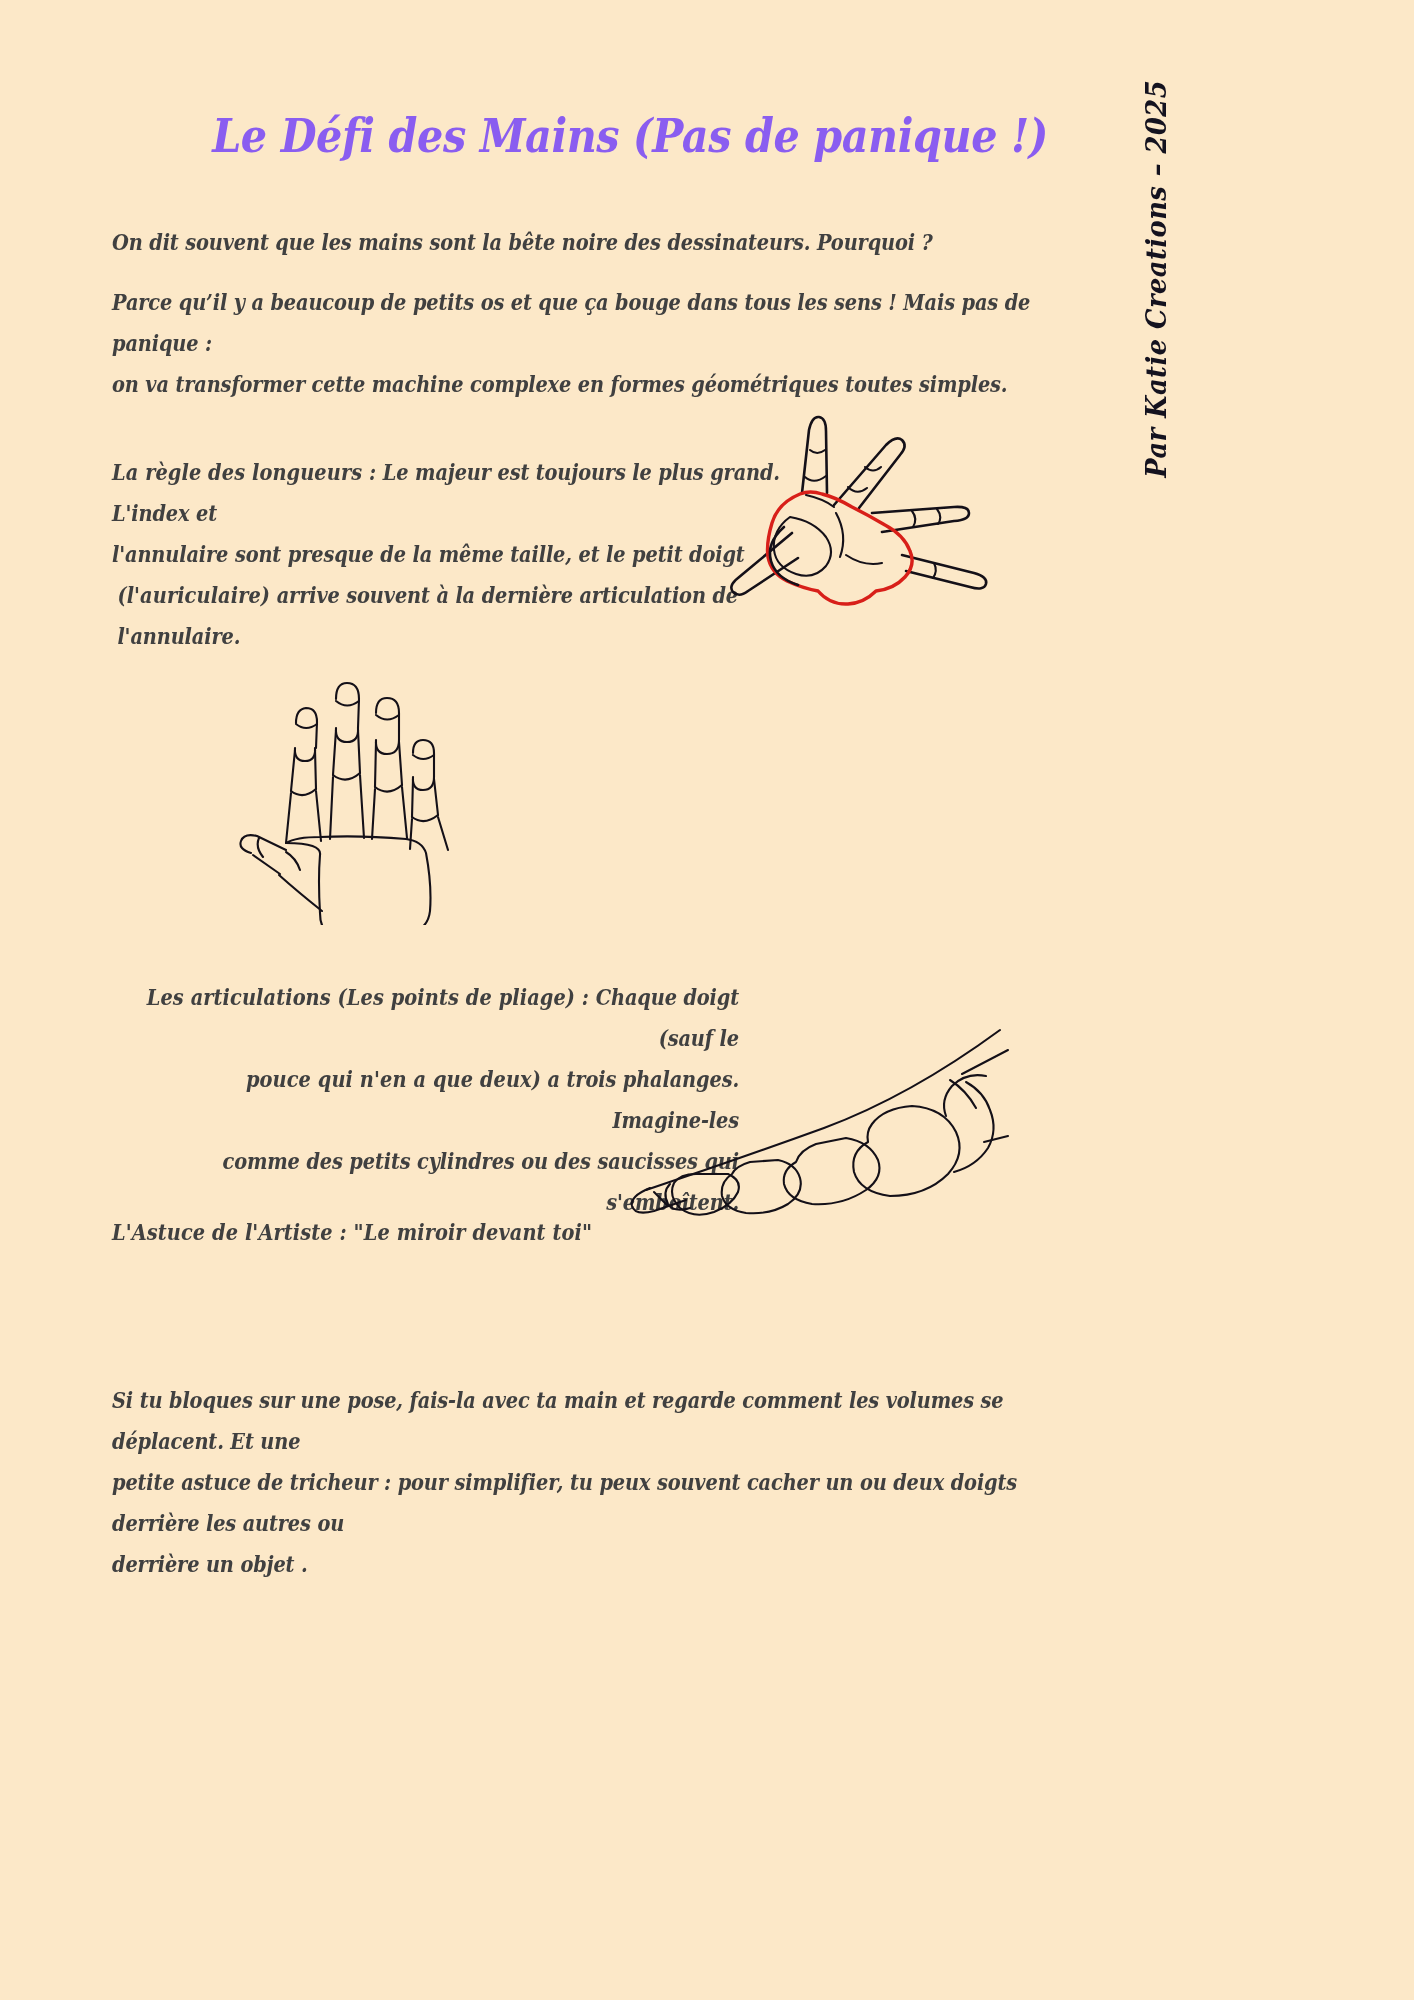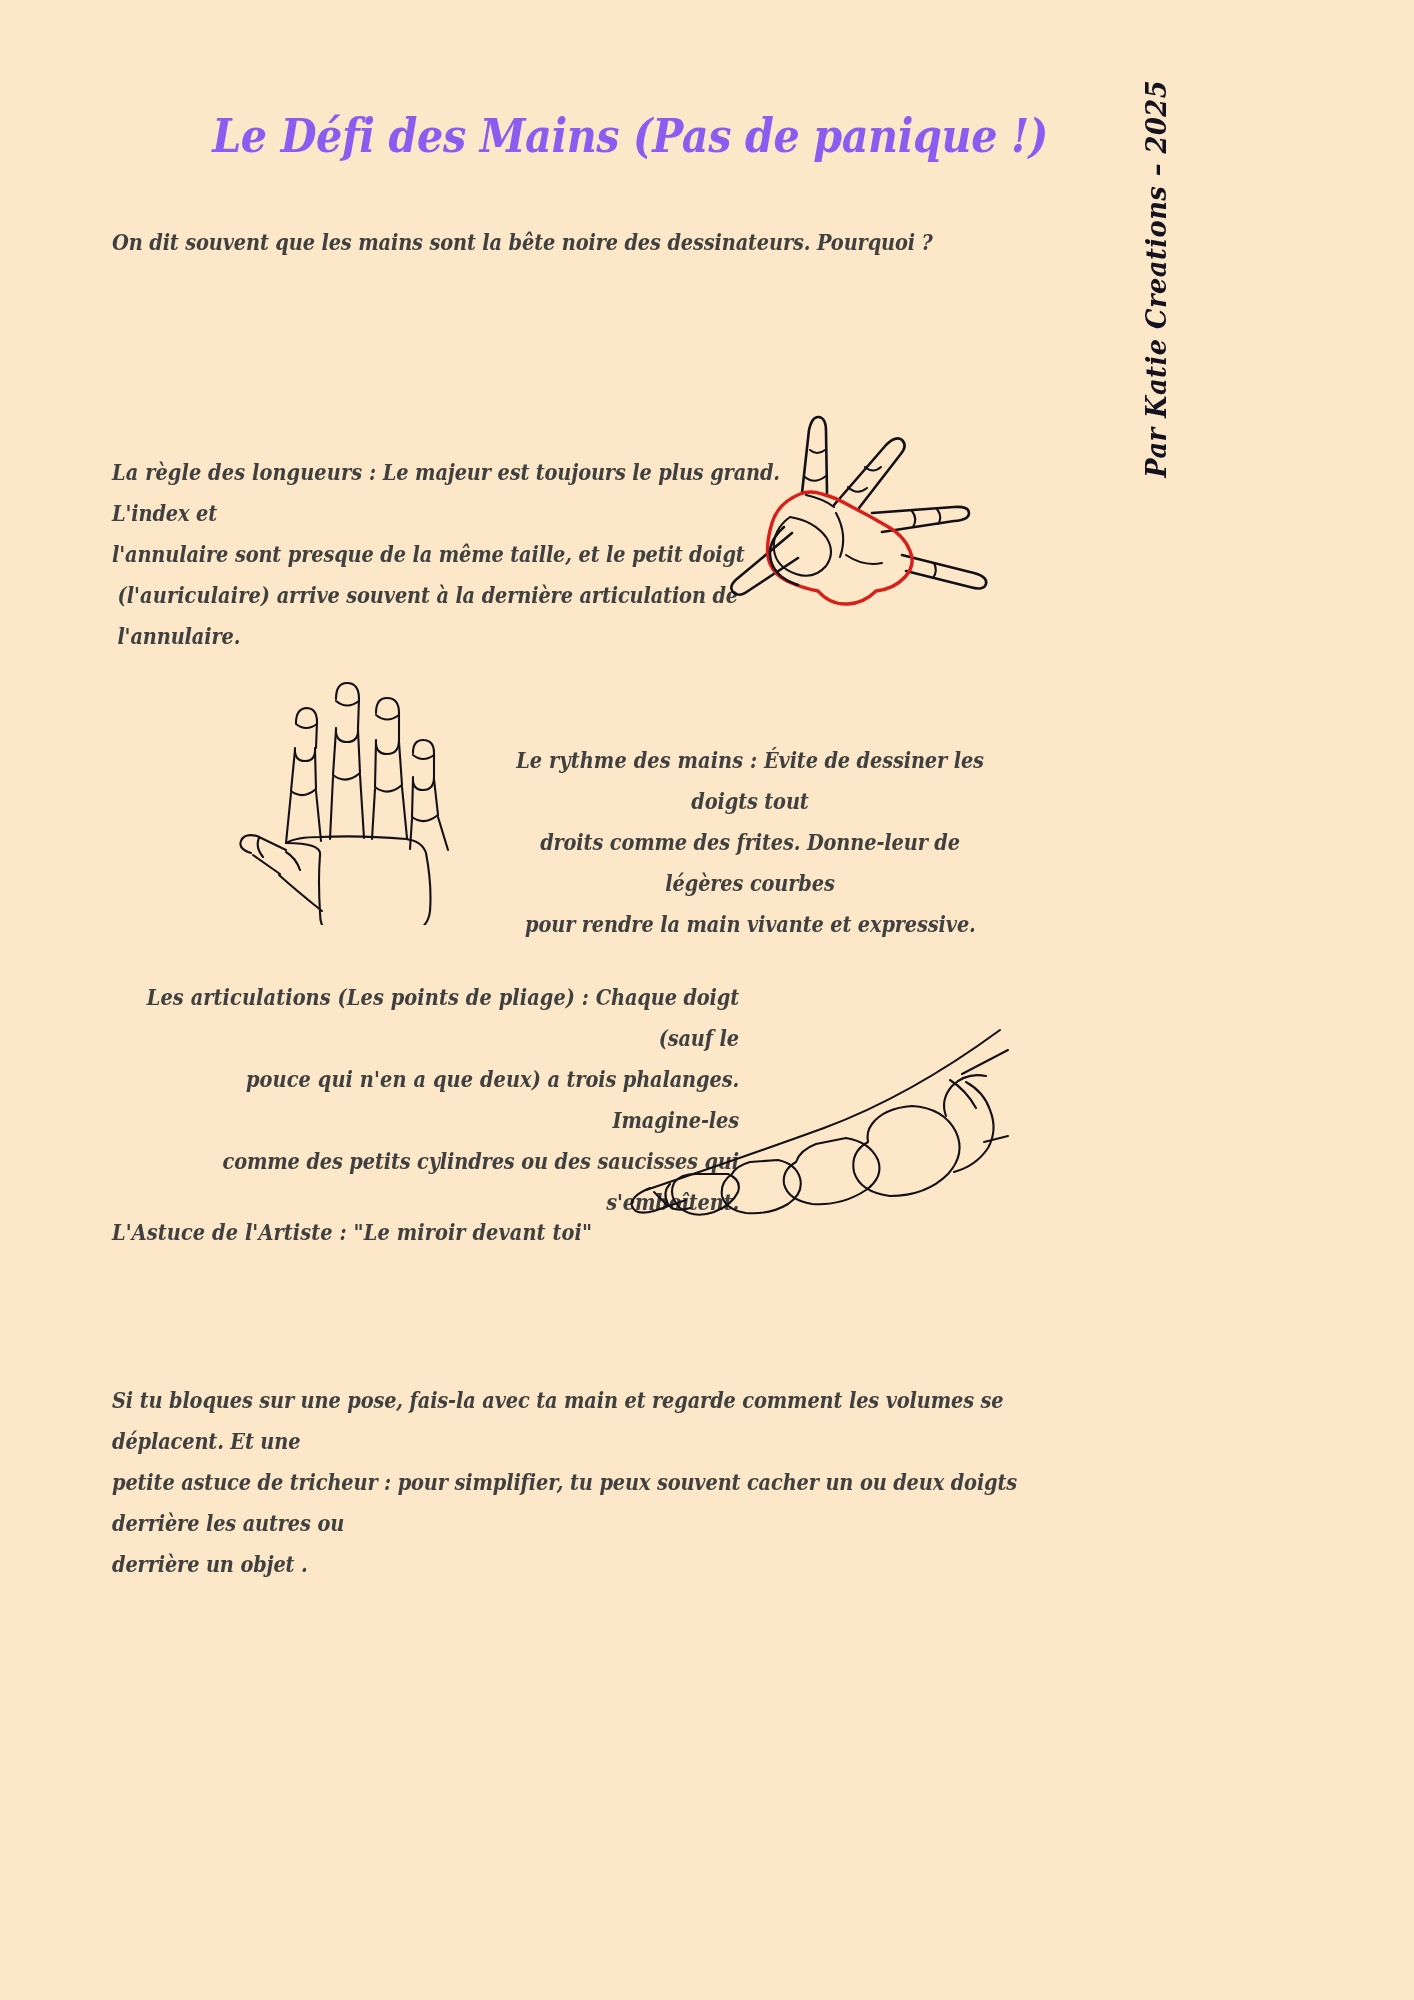--- a/index.html
+++ b/index.html
@@ -127,20 +127,24 @@
 <div class="page">
 
   <div class="title">Le Défi des Mains (Pas de panique !)</div>
 
   <div class="credit">Par Katie Creations – 2025</div>
 
   <div class="txt intro-q">
     <span class="squish">On dit souvent que les mains sont la bête noire des dessinateurs. Pourquoi ?</span>
   </div>
 
+  <div class="txt intro-p">
+    <span class="squish">Parce qu’il y a beaucoup de petits os et que ça bouge dans tous les sens ! Mais pas de panique :</span><br>
+    <span class="squish">on va transformer cette machine complexe en formes géométriques toutes simples.</span>
+  </div>
 
   <div class="txt rule-len">
     <span class="squish"><span class="lead">La règle des longueurs :</span><span> Le majeur est toujours le plus grand. L'index et</span></span><br>
     <span class="squish">l'annulaire sont presque de la même taille, et le petit doigt</span><br>
     <span class="squish nudge-1"><span class="lead">(l'auriculaire)</span><span> arrive souvent à la dernière articulation de l'annulaire.</span></span>
   </div>
 
   <div class="art-splay">
     <svg width="290" height="230" viewBox="0 0 290 230" aria-hidden="true">
 
@@ -218,25 +222,20 @@
 
       <path class="ink-thin" d="M76 248 Q86 242 110 242 Q150 240 196 244 Q212 246 216 258 Q222 290 220 316 Q218 334 200 338 Q160 346 124 340 Q110 337 110 318 Q108 284 110 260 Q112 248 76 248 Z"></path>
 
       <path class="ink-thin" d="M112 334 Q152 348 206 336"></path>
       <path class="ink-thin" d="M116 336 L120 372"></path>
       <path class="ink-thin" d="M204 338 L208 372"></path>
       <path class="ink-thin" d="M118 356 Q158 368 207 356"></path>
     </svg>
   </div>
 
-  <div class="txt rhythm">
-    <span class="squish-c"><span class="lead">Le rythme des mains :</span><span> Évite de dessiner les doigts tout</span></span><br>
-    <span class="squish-c">droits comme des frites. Donne-leur de légères courbes</span><br>
-    <span class="squish-c">pour rendre la main vivante et expressive.</span>
-  </div>
 
   <div class="txt joints">
     <span class="squish-c"><span class="lead">Les articulations (Les points de pliage) :</span><span> Chaque doigt (sauf le</span></span><br>
     <span class="squish-c"><span class="lead">pouce qui n'en a que deux)</span><span> a trois phalanges. Imagine-les</span></span><br>
     <span class="squish-c">comme des petits cylindres ou des saucisses qui s'emboîtent.</span>
   </div>
 
   <div class="art-fing">
     <svg width="400" height="200" viewBox="0 0 400 200" aria-hidden="true">
 

